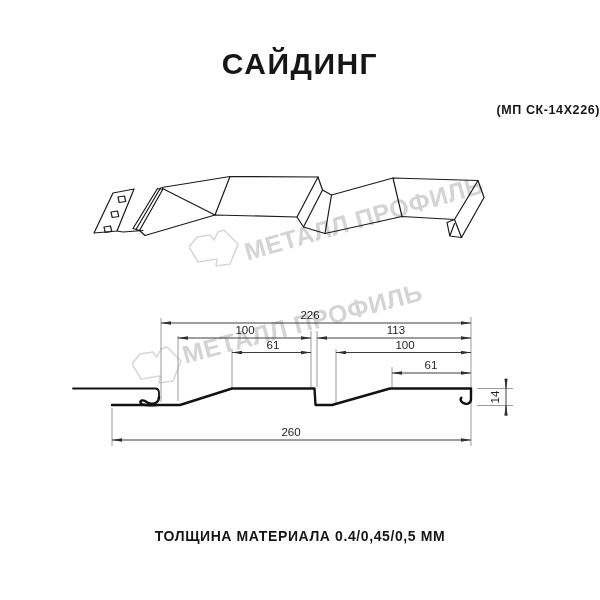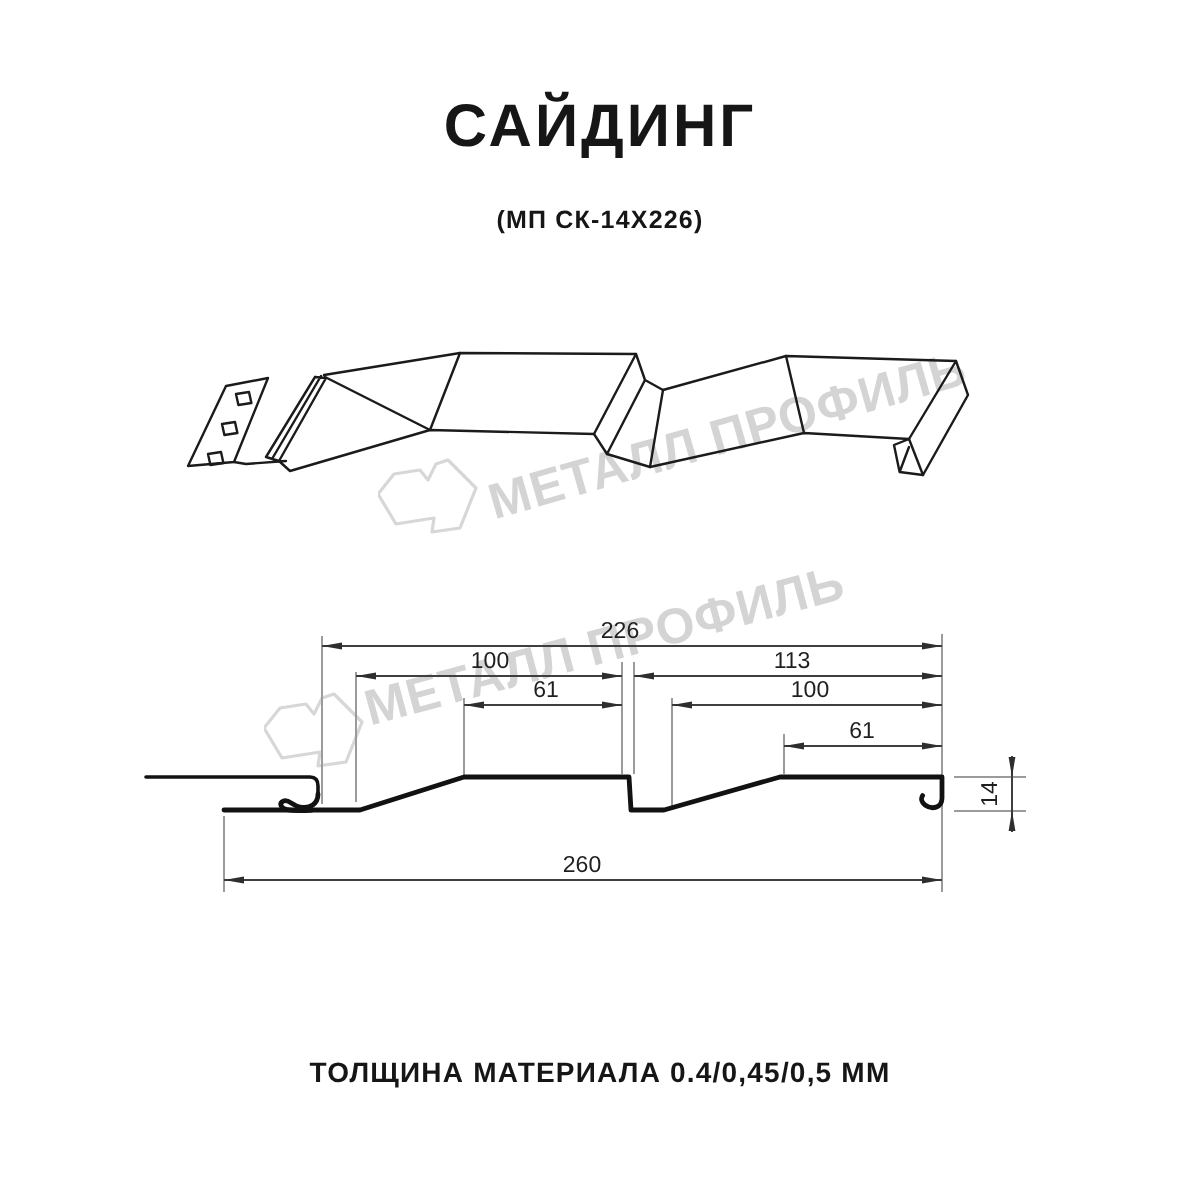--- a/index.html
+++ b/index.html
@@ -3,21 +3,21 @@
 <meta charset="utf-8">
 <style>
   html,body{margin:0;padding:0;}
   .page{
     position:relative;width:600px;height:600px;background:#ffffff;overflow:hidden;
     font-family:"Liberation Sans",sans-serif;color:#161616;
   }
   .hdr{position:absolute;left:0;width:600px;text-align:center;white-space:nowrap;}
   .title{top:47px;font-size:30px;font-weight:700;letter-spacing:1.5px;}
   .subtitle{top:84px;font-size:16px;font-weight:700;letter-spacing:1px;}
-  .code{top:103px;font-size:12.5px;font-weight:700;letter-spacing:0.6px;}
+  .code{top:103px;font-size:12.5px;font-weight:700;letter-spacing:0.6px;text-align:right;}
   .footer{top:528px;font-size:14px;font-weight:700;letter-spacing:0.6px;}
   .wm-text{
     position:absolute;height:28px;line-height:28px;white-space:nowrap;
     font-size:25px;font-weight:700;letter-spacing:0.5px;color:#d4d4d4;
     transform-origin:0 50%;
   }
   #wm1-text{left:245px;top:238px;transform:rotate(-16deg);}
   #wm2-text{left:183px;top:341px;transform:rotate(-15deg);}
   .wm-logo{position:absolute;}
   #wm1-logo{left:189px;top:227px;}

